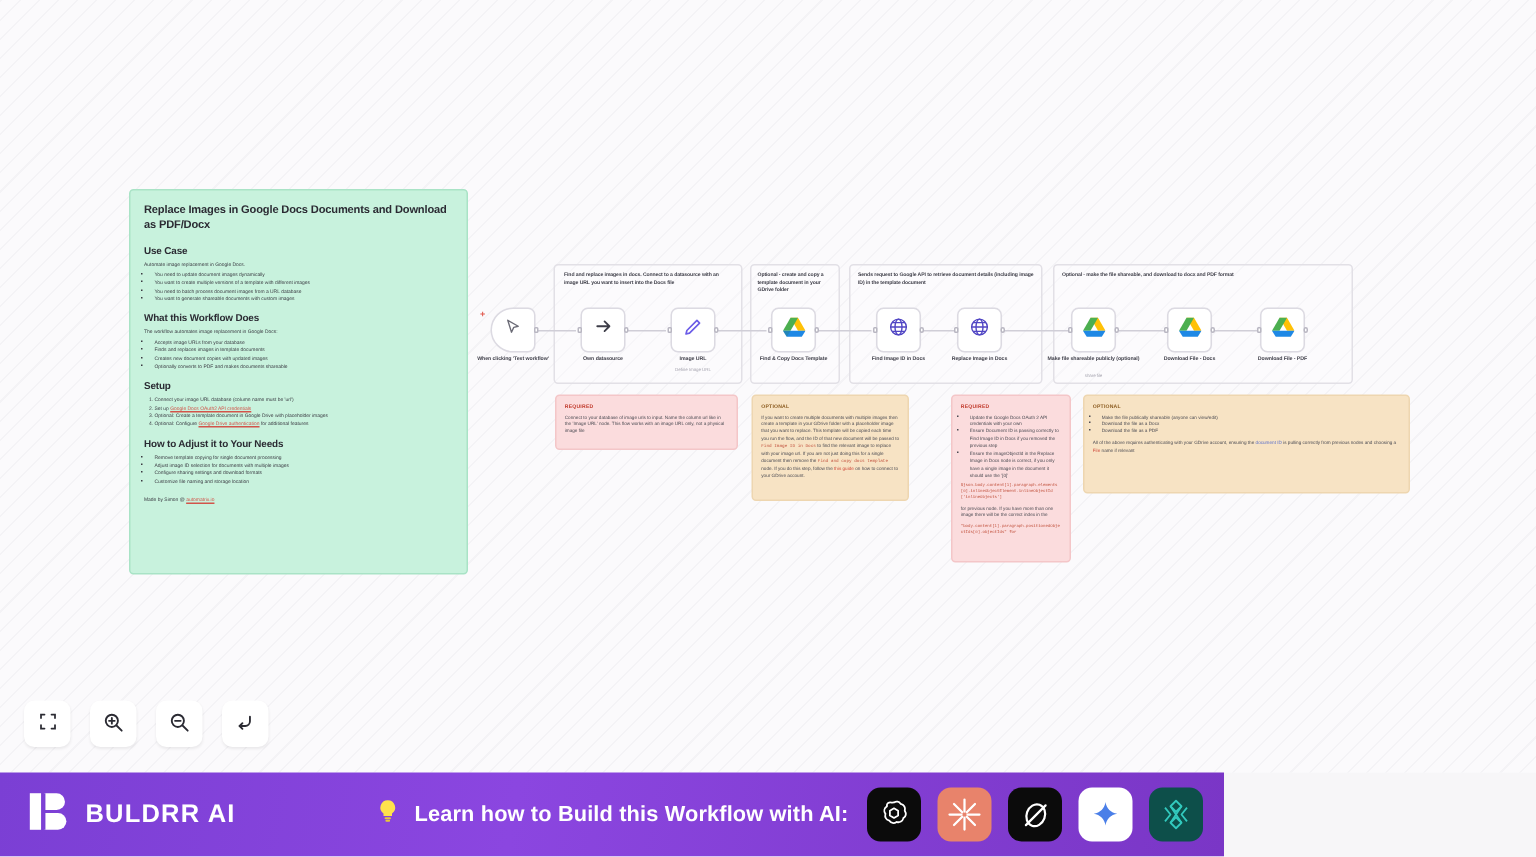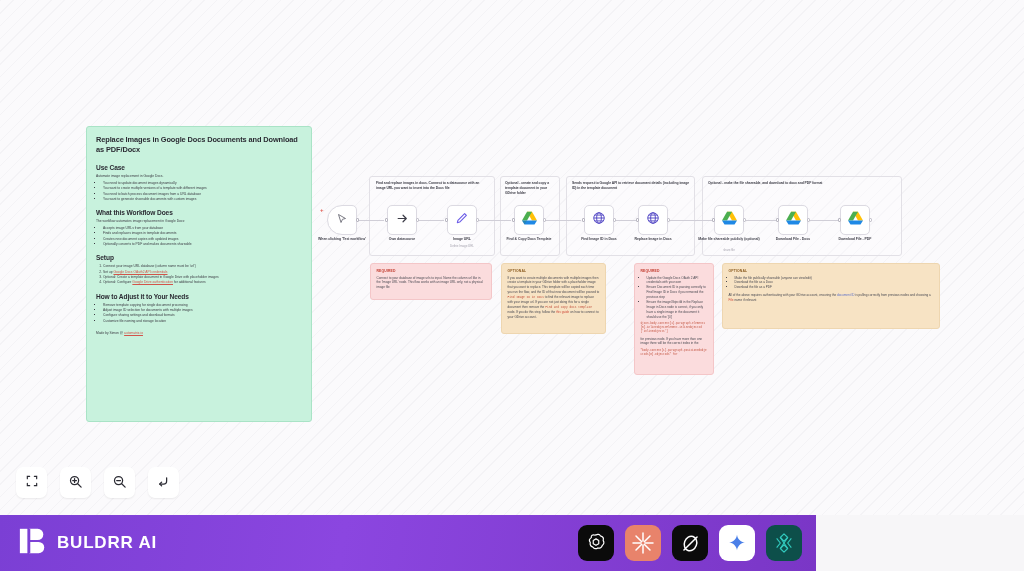--- a/index.html
+++ b/index.html
@@ -18,21 +18,21 @@
     background-image: repeating-linear-gradient(
       135deg,
       #f4f3f6 0px, #f4f3f6 1px,
       #fbfafc 1px, #fbfafc 9px
     );
     overflow: hidden;
   }
 
   
   .note-green {
-    position: absolute; left: 86px; top: 126px; width: 226px; height: 296px;
+    position: absolute; left: 86px; top: 126px; width: 226px; height: 257px;
     background: #c8f2dd;
     border: 1px solid #a9e3c6;
     border-radius: 3px;
     padding: 8px 9px;
     color: #2b2b33;
     overflow: hidden;
   }
   .note-green h1 {
     font-size: 7.4px; line-height: 1.35; font-weight: bold;
     letter-spacing: -0.1px; margin-bottom: 9px;
@@ -453,20 +453,30 @@
         <svg width="30" height="30" viewBox="0 0 32 32">
           <rect x="2" y="3" width="8" height="26" fill="#ffffff"></rect>
           <path d="M12 3h9a6 6 0 0 1 0 12h-9z" fill="#ffffff"></path>
           <path d="M12 17h10a6 6 0 0 1 0 12H12z" fill="#ffffff"></path>
           <rect x="11.5" y="3" width="1.6" height="26" fill="#7b3fd4"></rect>
         </svg>
       </span>
       <span id="brand-name">BULDRR AI</span>
     </div>
 
+    <div id="cta">
+      <span>
+        <svg width="17" height="19" viewBox="0 0 24 24">
+          <path d="M12 2a7 7 0 0 0-4 12.7V17h8v-2.3A7 7 0 0 0 12 2z" fill="#ffe14d"></path>
+          <rect x="9" y="18" width="6" height="2" rx="1" fill="#e8c93a"></rect>
+          <rect x="9.8" y="20.5" width="4.4" height="1.8" rx="0.9" fill="#e8c93a"></rect>
+        </svg>
+      </span>
+      <span id="cta-text">Learn how to Build this Workflow with AI:</span>
+    </div>
 
     <div id="ai-icons">
       <div class="ai-icon" style="background:#0b0b0b;">
         <svg width="22" height="22" viewBox="0 0 24 24" fill="none" stroke="#ffffff" stroke-width="1.3" stroke-linejoin="round">
           <path d="M12 3.2c1.6-1.1 3.7-.7 4.8.9l.2.3 .4.1c1.9.5 3 2.5 2.5 4.4l-.1.4.2.3c1.1 1.6.7 3.7-.9 4.8l-.3.2-.1.4c-.5 1.9-2.5 3-4.4 2.5l-.4-.1-.3.2c-1.6 1.1-3.7.7-4.8-.9l-.2-.3-.4-.1c-1.9-.5-3-2.5-2.5-4.4l.1-.4-.2-.3c-1.1-1.6-.7-3.7.9-4.8l.3-.2.1-.4C6.4 3.9 8.4 2.8 10.3 3.3l.4.1z"></path>
           <path d="M9 9.3l3-1.8 3 1.8v3.4l-3 1.8-3-1.8z"></path>
         </svg>
       </div>
       <div class="ai-icon" style="background:#e8836b;">
         <svg width="24" height="24" viewBox="0 0 24 24" stroke="#ffffff" stroke-width="1.5" stroke-linecap="round">

